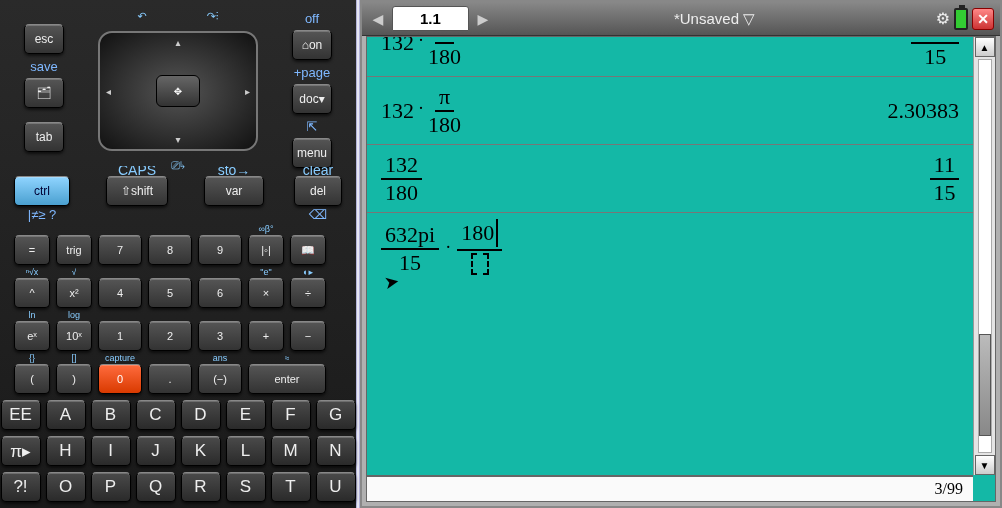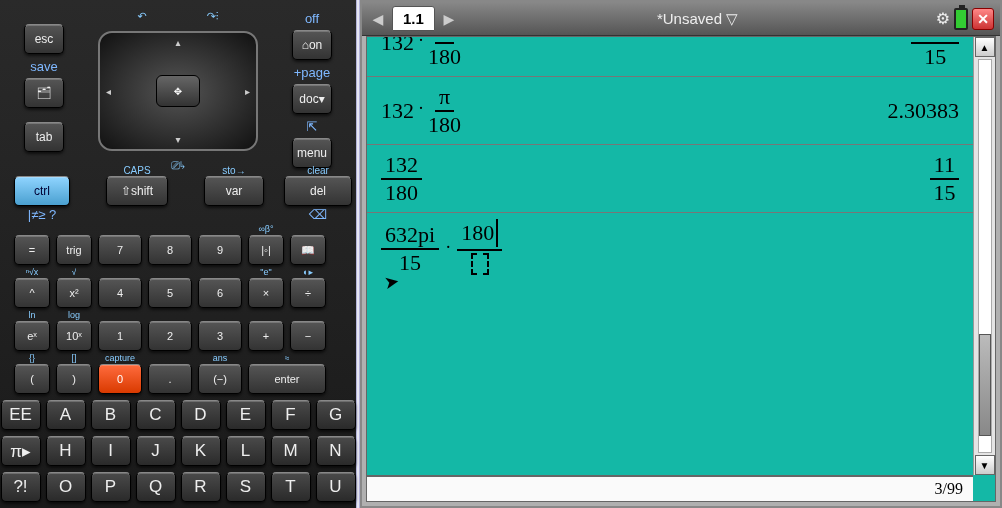--- a/index.html
+++ b/index.html
@@ -62,21 +62,21 @@
   .touchpad .center {
     width:44px;height:32px;border-radius:6px;background:linear-gradient(#666,#333);
     border:1px solid #000;display:flex;align-items:center;justify-content:center;color:#fff;font-size:10px;
   }
   .touchpad .arrow { position:absolute;color:#ccc;font-size:10px }
   .touchpad .arrow.up{top:4px;left:50%;transform:translateX(-50%)}
   .touchpad .arrow.down{bottom:4px;left:50%;transform:translateX(-50%)}
   .touchpad .arrow.left{left:6px;top:50%;transform:translateY(-50%)}
   .touchpad .arrow.right{right:6px;top:50%;transform:translateY(-50%)}
   .row { display:flex;gap:6px;margin-bottom:2px;align-items:flex-end }
-  .row .lbl { font-size:10px;color:#8cf;text-align:center;width:100%;line-height:9px;height:10px;overflow:hidden }
+  .row .lbl { font-size:14px;color:#8cf;text-align:center;width:100%;line-height:9px;height:10px;overflow:hidden }
   .col { display:flex;flex-direction:column;align-items:center }
   .ctrl {
     background: linear-gradient(#8fd4ff,#4aa0d0);
     color:#003;
   }
   .zero { background: linear-gradient(#ff6b3d,#d93a00);color:#fff }
   .grid2 {
     display:grid;
     grid-template-columns: 36px 36px 44px 44px 44px 36px 36px;
     gap:6px 6px;
@@ -108,21 +108,21 @@
     display:flex;align-items:center;
     padding:0 6px;gap:4px;
     color:#eee;font-size:15px;
     border-bottom:1px solid #333;
   }
   .tabarrow {
     width:20px;height:24px;display:flex;align-items:center;justify-content:center;
     color:#ccc;font-size:14px;cursor:pointer;
   }
   .tab {
-    background:#fff;color:#000;padding:3px 10px;border-radius:3px 3px 0 0;
+    background:#fff;color:#000;padding:3px 27px;border-radius:3px 3px 0 0;
     font-size:15px;font-weight:bold;
     border:1px solid #555;
   }
   .titlebar .title{flex:1;text-align:center;display:flex;align-items:center;justify-content:center;gap:4px}
   .titlebar .gear{font-size:16px}
   .battery{width:14px;height:22px;border:2px solid #222;border-radius:2px;background:#3c3;position:relative}
   .battery::before{content:"";position:absolute;top:-5px;left:3px;width:6px;height:3px;background:#222}
   .closex{width:22px;height:22px;background:linear-gradient(#f88,#c33);border:1px solid #800;color:#fff;display:flex;align-items:center;justify-content:center;border-radius:3px;font-size:14px;font-weight:bold}
   .workarea{
     position:absolute;top:34px;left:4px;right:4px;bottom:4px;
@@ -200,21 +200,21 @@
       <div class="key" style="width:62px">⇧shift</div>
       <div class="tiny-label">&nbsp;</div>
     </div>
     <div class="col" style="width:60px">
       <div class="lbl">sto→</div>
       <div class="key" style="width:60px">var</div>
       <div class="tiny-label">&nbsp;</div>
     </div>
     <div class="col" style="width:48px">
       <div class="lbl">clear</div>
-      <div class="key" style="width:68px">del</div>
+      <div class="key" style="width:48px">del</div>
       <div class="tiny-label">⌫</div>
     </div>
   </div>
 
   <div id="keygrid">
       <div class="grid2">
         <div class="cell">
           <div class="lbl"></div>
           <div class="key">=</div>
         </div>

